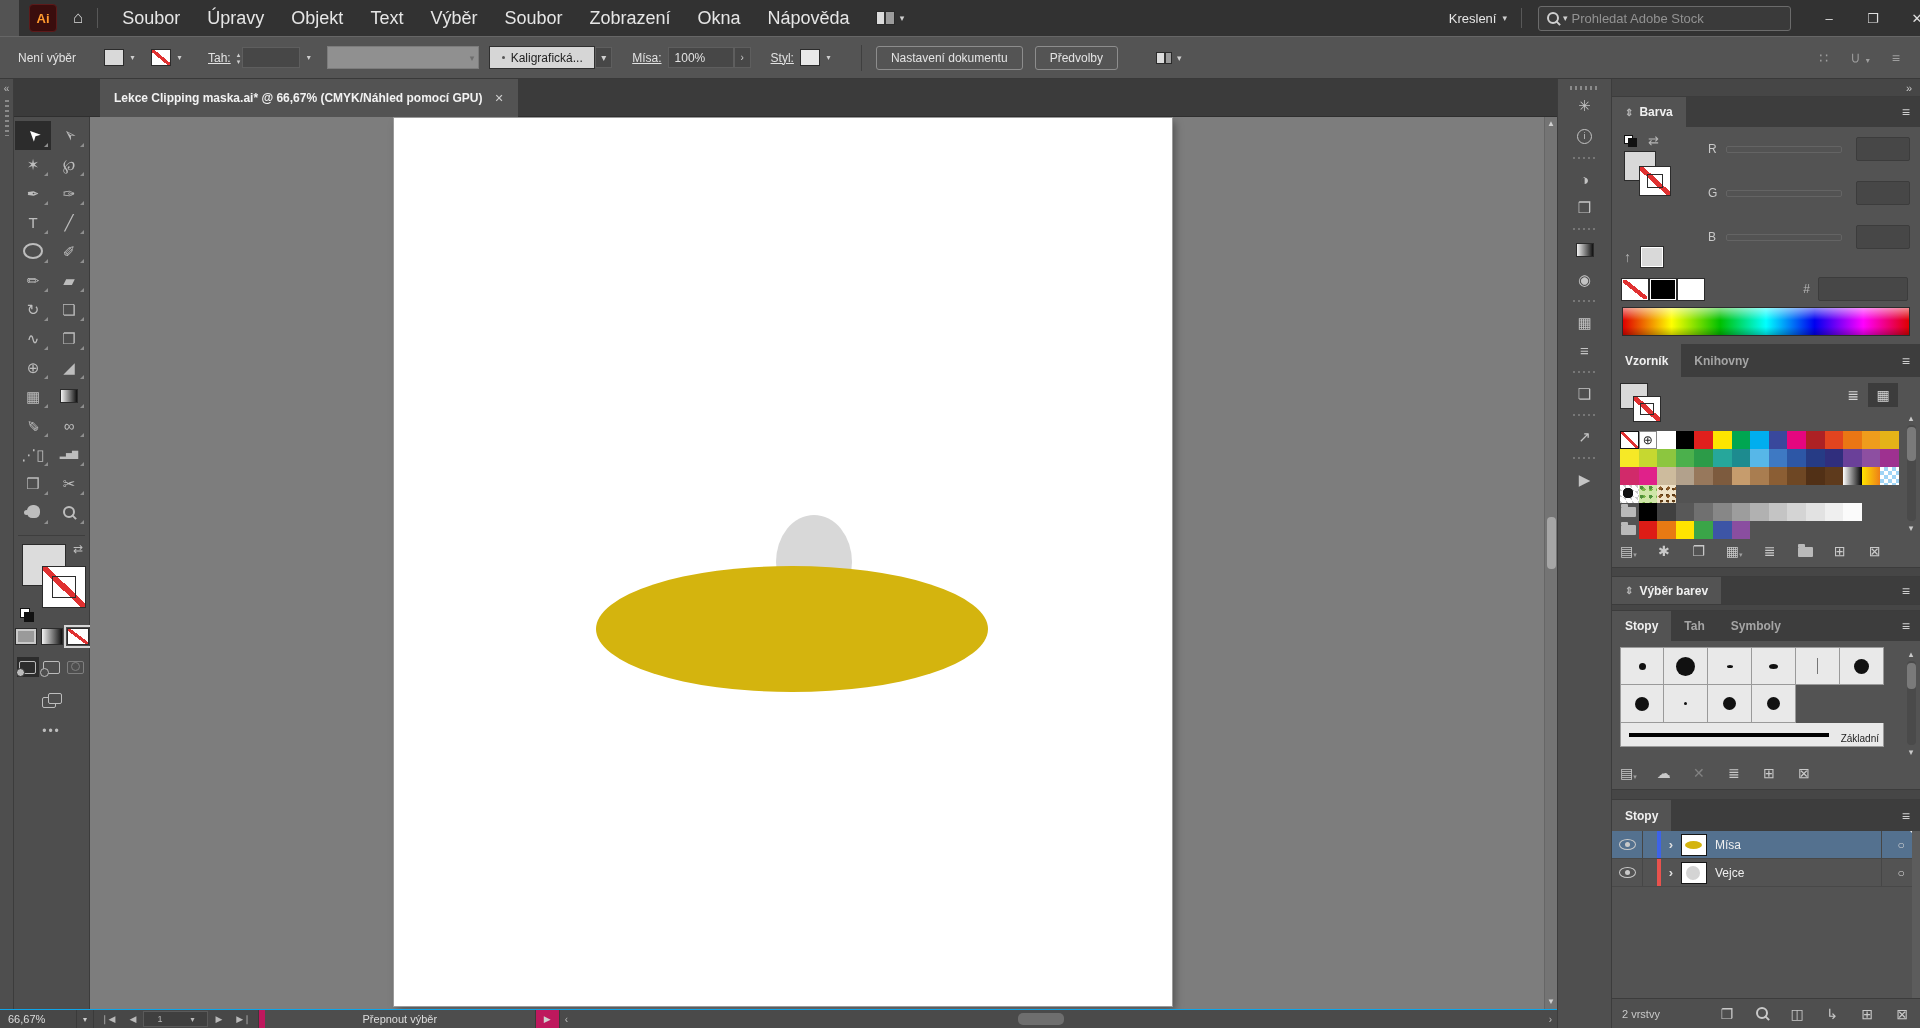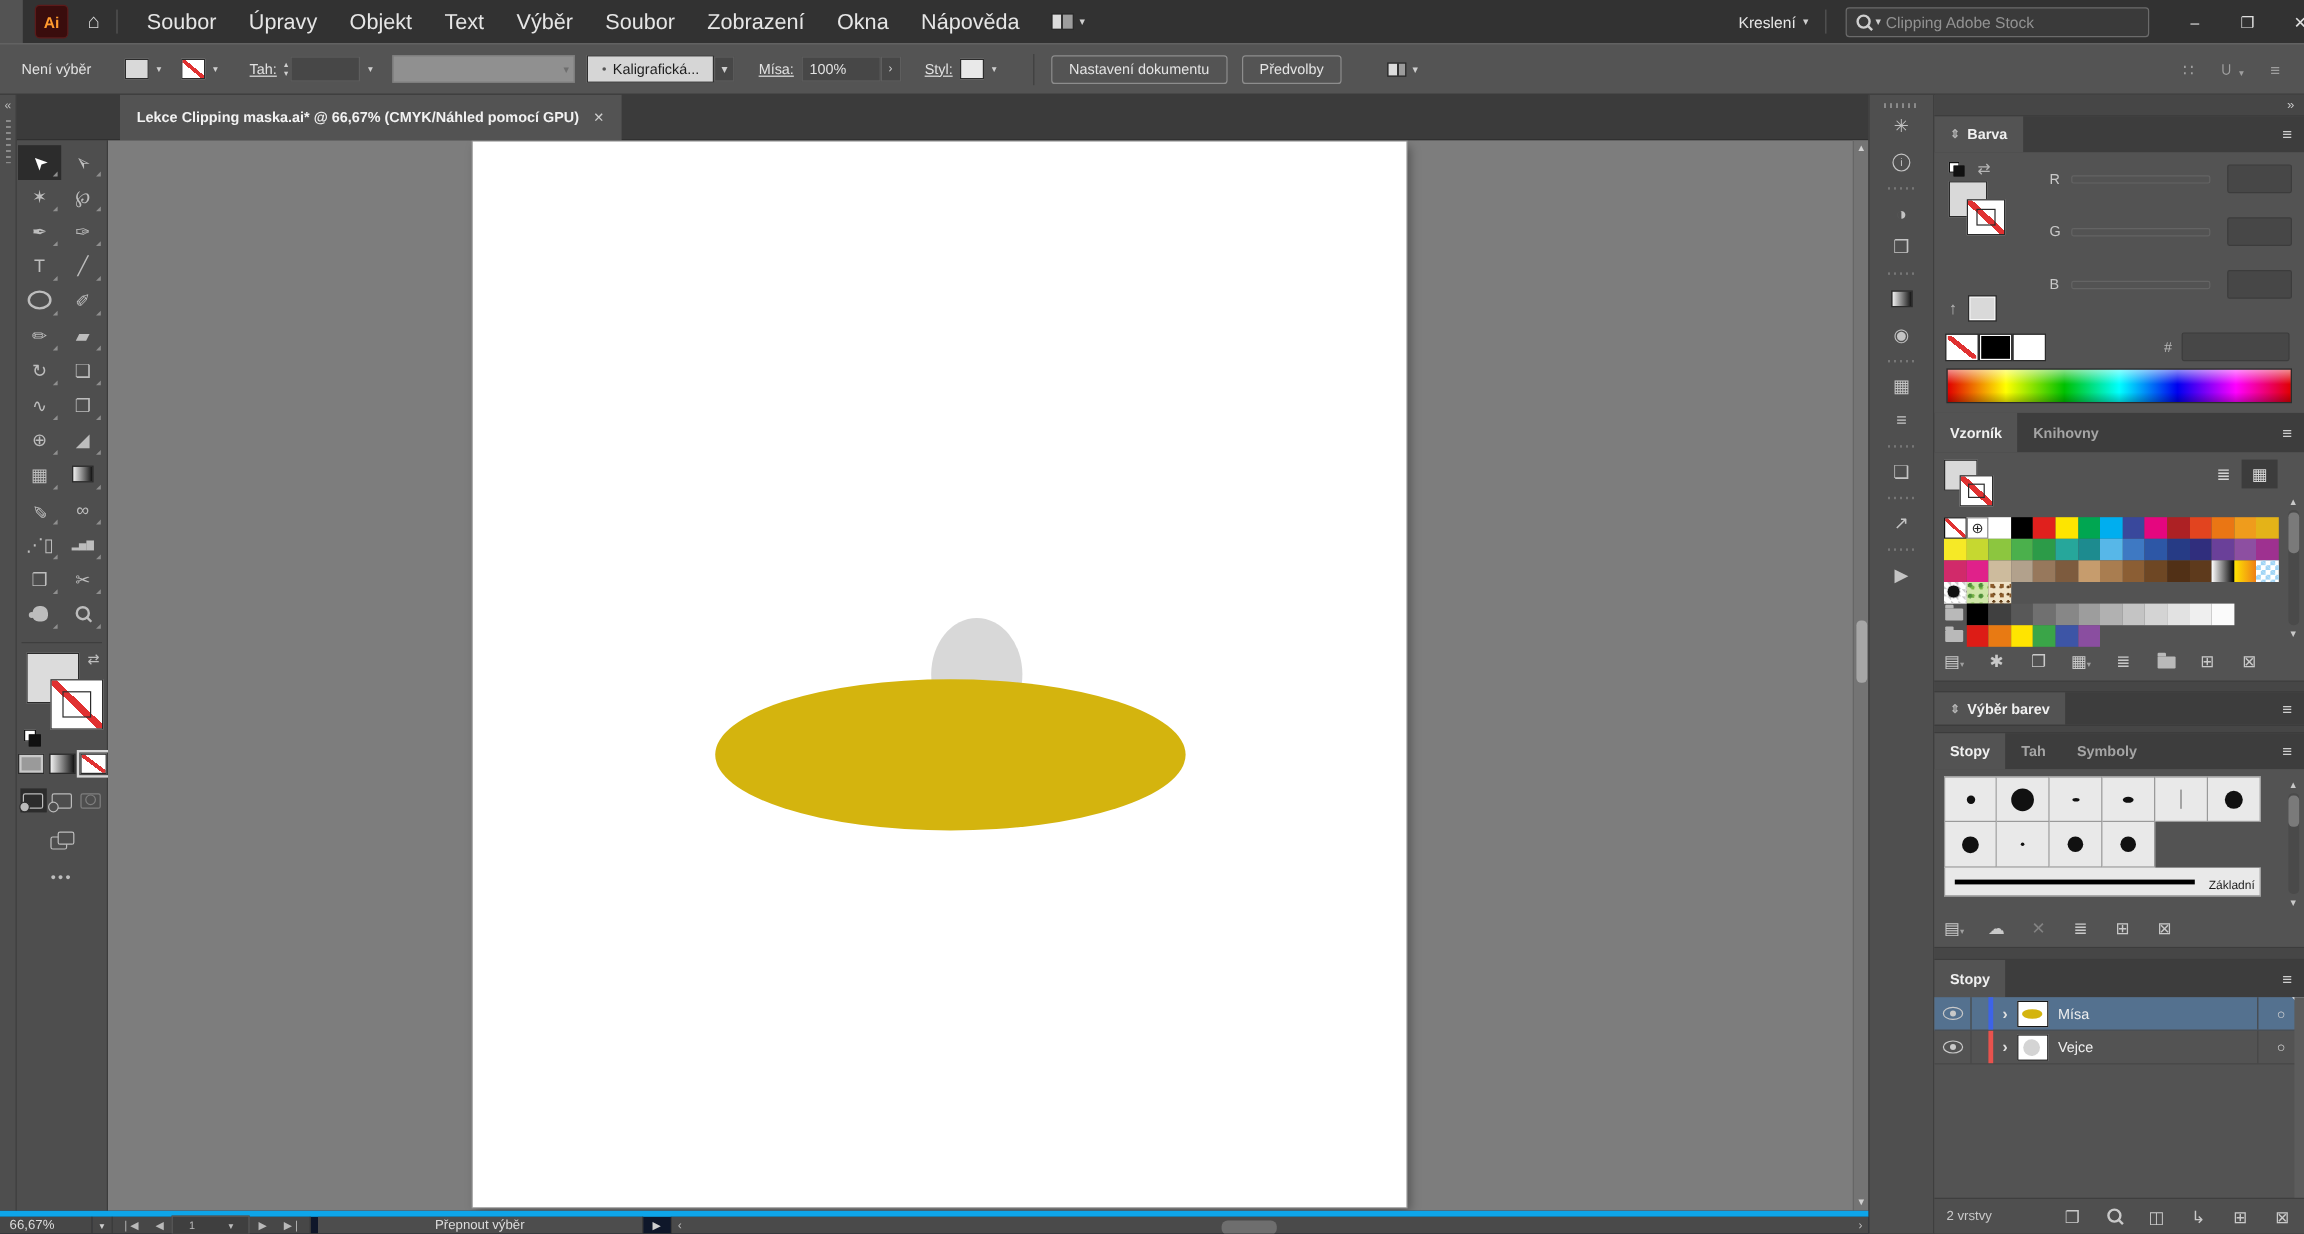--- a/index.html
+++ b/index.html
@@ -247,21 +247,21 @@
   .targetcell{width:38px;height:100%;display:flex;align-items:center;justify-content:center;
               border-left:1px solid #464646;color:#d5d5d5;font-size:12px;}
   .selcorner{position:absolute;right:0;top:0;border-left:10px solid transparent;border-top:10px solid #ececec;}
   .lscroll{position:absolute;right:0;top:0;bottom:0;width:8px;background:#5c5c5c;}
   #vrstvy-foot{height:30px;background:#4f4f4f;border-top:1px solid #3c3c3c;display:flex;align-items:center;
                padding:0 10px;box-sizing:border-box;}
   #vrstvy-foot .count{font-size:11px;color:#c9c9c9;margin-right:auto;}
   #layer-actions{display:flex;gap:19px;color:#c9c9c9;font-size:14px;align-items:center;}
 
   
-  #statusbar{position:absolute;left:0;top:1009px;width:1557px;height:19px;background:#0f172a;border-top:5px solid #0ea5e9;
+  #statusbar{position:absolute;left:0;top:1009px;width:1557px;height:19px;background:#be185d;border-top:1px solid #0ea5e9;
              display:flex;align-items:stretch;box-sizing:border-box;font-size:11px;color:#ddd;}
   .sb-box{background:#474747;border-right:1px solid #3a3a3a;display:flex;align-items:center;padding:0 8px;}
   .sb-chev{background:#474747;border-right:1px solid #3a3a3a;display:flex;align-items:center;padding:0 6px;font-size:8px;color:#cfcfcf;}
   .sb-nav{display:flex;align-items:center;background:#474747;border-right:1px solid #3a3a3a;}
   .sb-nav span{padding:0 7px;font-size:9px;color:#b9b9b9;}
   .sb-nav .pg{background:#3f3f3f;border:1px solid #5a5a5a;height:14px;display:flex;align-items:center;gap:14px;padding:0 6px;color:#ddd;font-size:11px;}
   .sb-status{width:270px;display:flex;align-items:center;justify-content:center;background:#4d4d4d;border-right:1px solid #3a3a3a;margin-left:6px;}
   .sb-flyout{display:flex;align-items:center;padding:0 8px;font-size:9px;color:#cfcfcf;border-right:1px solid #3a3a3a;}
   .hscroll{flex:1;position:relative;background:#4a4a4a;display:flex;align-items:center;}
   .hscroll .arr{padding:0 5px;font-size:10px;color:#bdbdbd;}
@@ -293,21 +293,21 @@
     </div>
     <div class="mb-spacer"></div>
     <div class="workspace">
       <span>Kreslení</span>
       <span class="chev">▾</span>
     </div>
     <span class="vdiv"></span>
     <div class="search">
       <i class="mag"></i>
       <span class="chev">▾</span>
-      <span class="ph">Clipping Adobe Stock</span>
+      <span class="ph">Prohledat Adobe Stock</span>
     </div>
     <div class="winbtns">
       <span class="winbtn">–</span>
       <span class="winbtn">❐</span>
       <span class="winbtn">✕</span>
     </div>
   </header>
 
   <div id="controlbar">
     <span class="sel-status">Není výběr</span>

